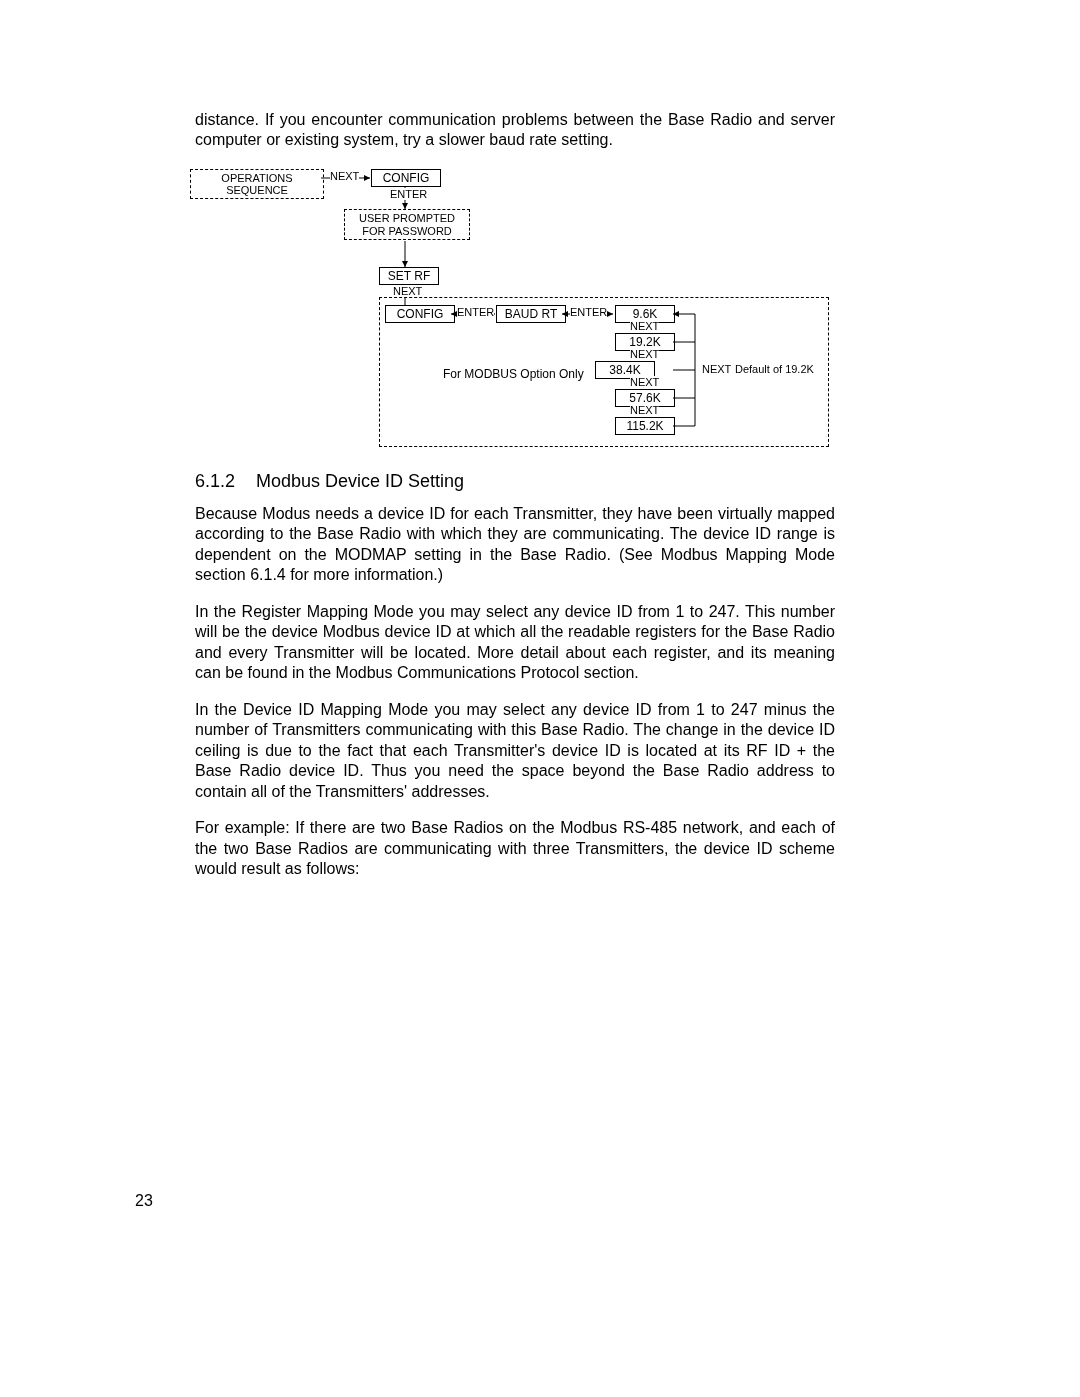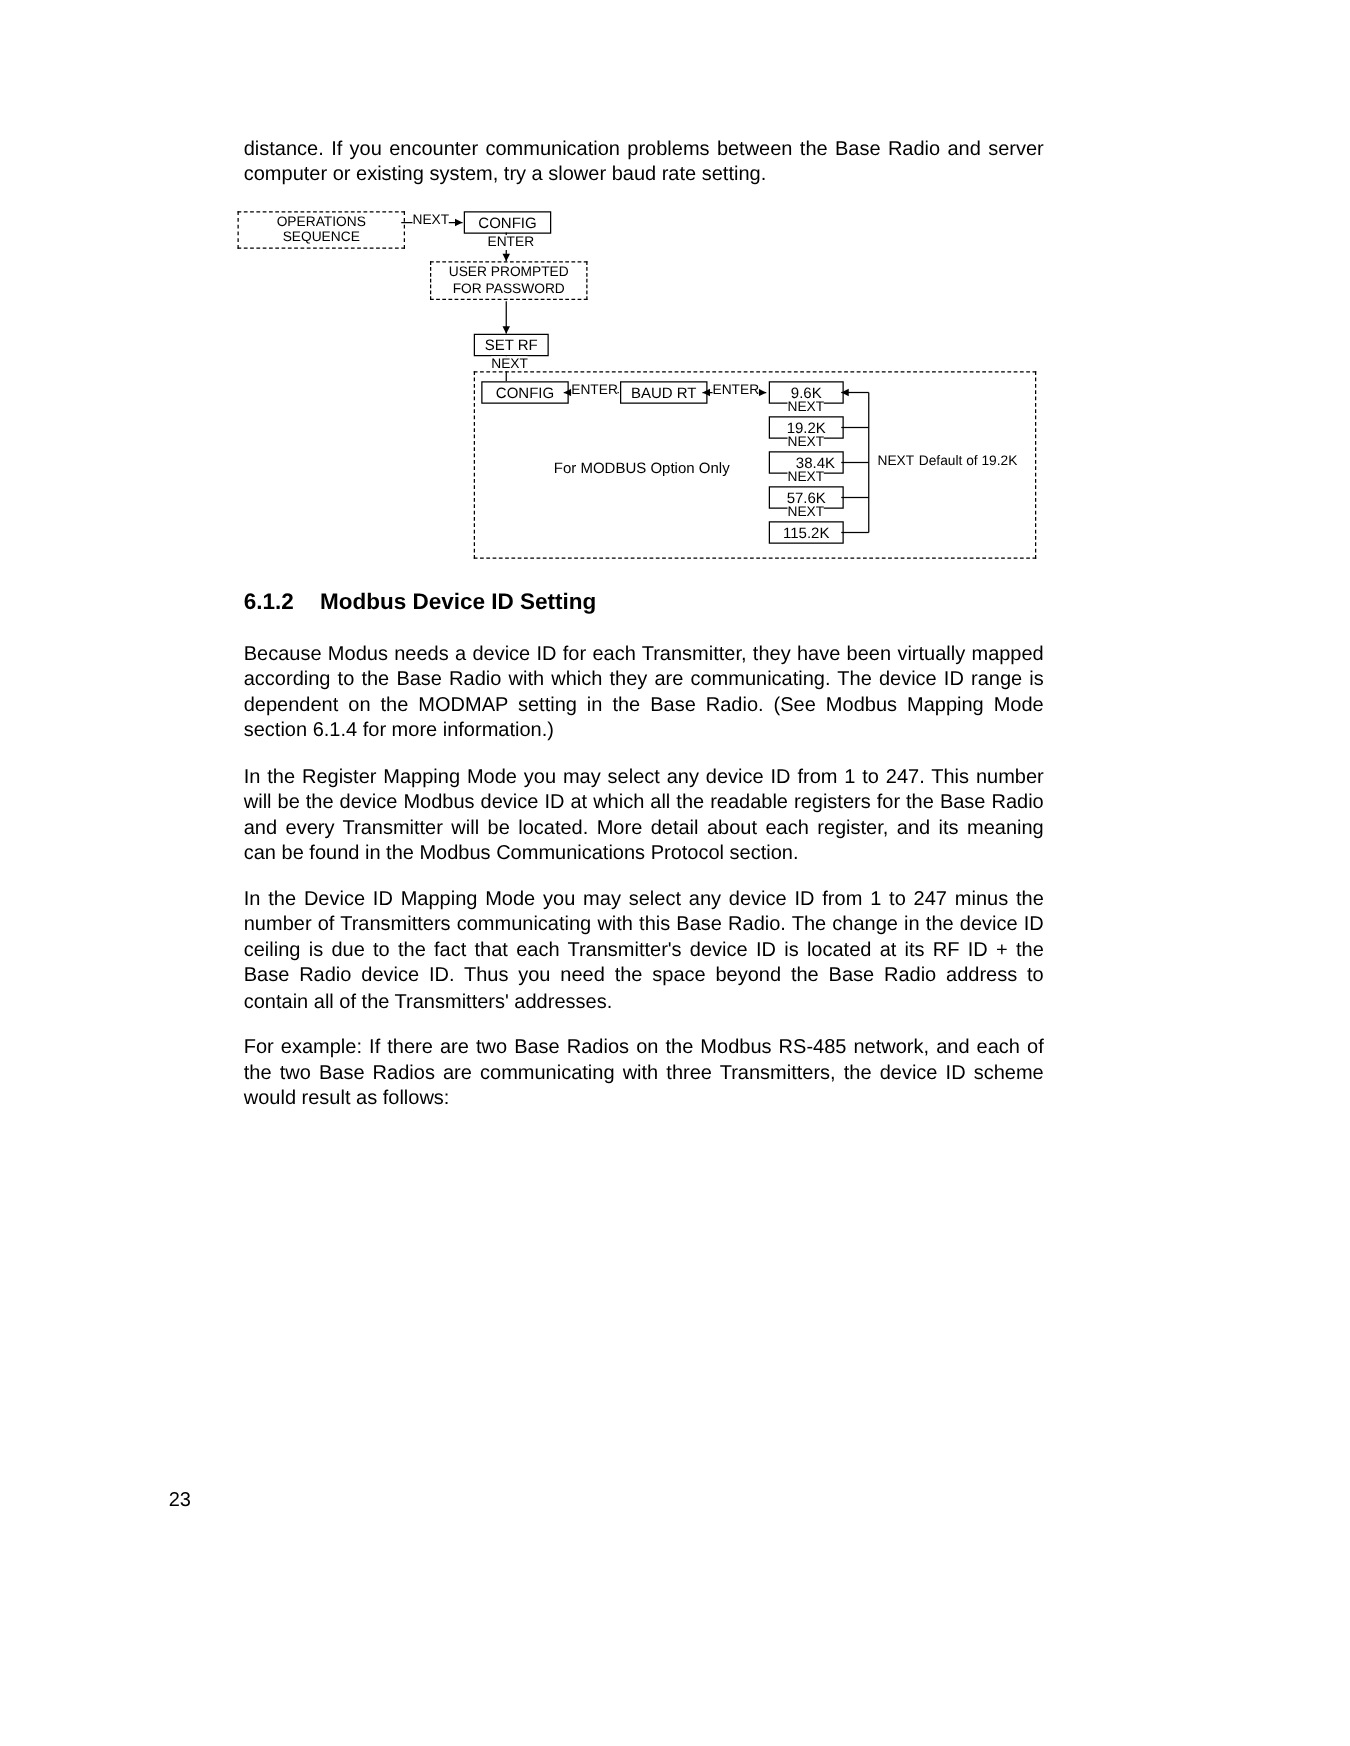--- a/index.html
+++ b/index.html
@@ -61,22 +61,22 @@
   }
   .figure-caption {
     text-align: center;
     font-style: italic;
     font-size: 16px;
     margin-top: 4px;
     margin-bottom: 22px;
   }
   .section-heading {
     font-size: 18px;
-    font-weight: bold;
-    margin-bottom: 22px;
+    font-weight: normal;
+    margin-bottom: 12px;
   }
   .section-number {
     display: inline-block;
     width: 56px;
     margin-left: -56px;
   }
   .heading-wrap {
     margin-left: 56px;
   }
   .page-number {
@@ -151,21 +151,21 @@
         <polygon points="367,147 373,144 373,150" fill="#000"></polygon>
       </svg>
       <div class="label" style="left:375px; top:139px;">ENTER</div>
 
       <div class="box" style="left:420px; top:138px; width:46px;">9.6K</div>
       <div class="label" style="left:435px; top:153px;">NEXT</div>
 
       <div class="box" style="left:420px; top:166px; width:46px;">19.2K</div>
       <div class="label" style="left:435px; top:181px;">NEXT</div>
 
-      <div class="box" style="left:420px; top:194px; width:46px;text-align:right;">38.4K</div>
+      <div class="box" style="left:400px; top:194px; width:46px;">38.4K</div>
       <div class="label" style="left:435px; top:209px;">NEXT</div>
 
       <div class="box" style="left:420px; top:222px; width:46px;">57.6K</div>
       <div class="label" style="left:435px; top:237px;">NEXT</div>
 
       <div class="box" style="left:420px; top:250px; width:46px;">115.2K</div>
 
       <svg class="connector" width="700" height="300" style="left:0;top:0;">
         <line x1="478" y1="147" x2="500" y2="147" stroke="#000" stroke-width="1"></line>
         <polygon points="478,147 484,144 484,150" fill="#000"></polygon>

